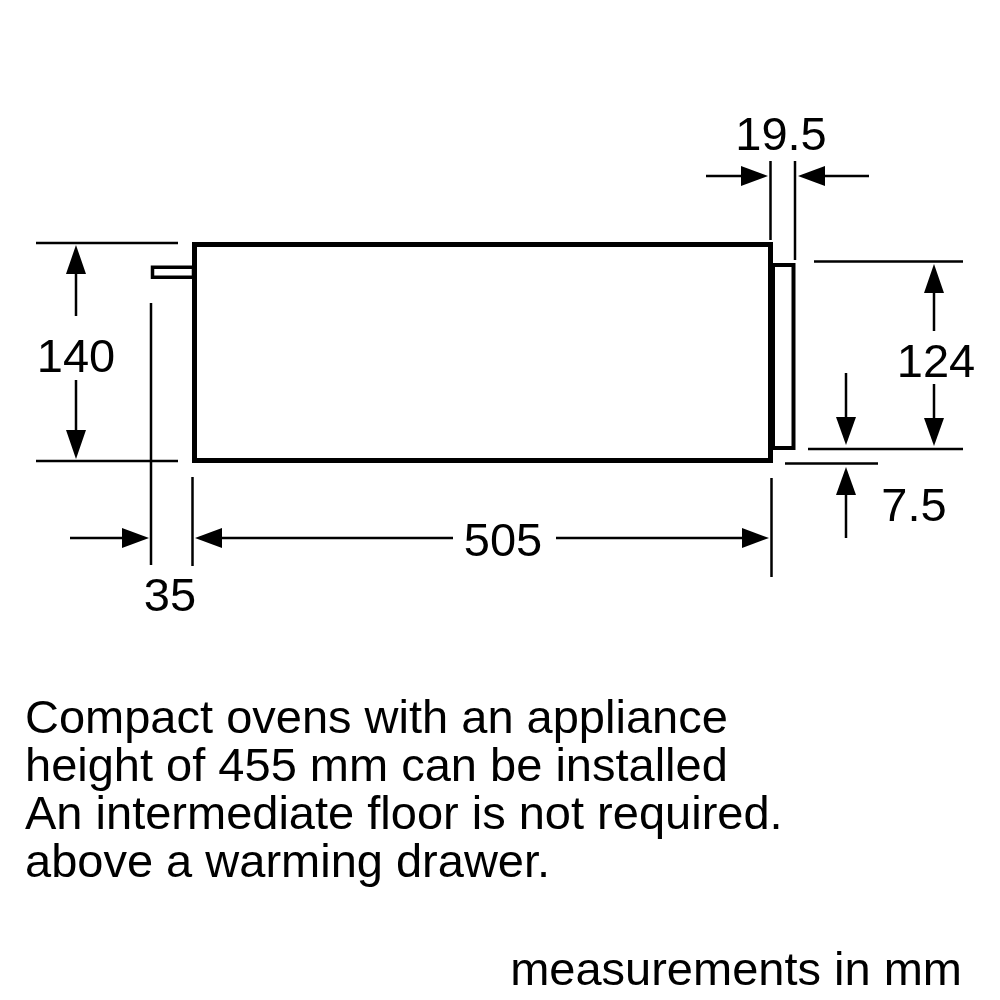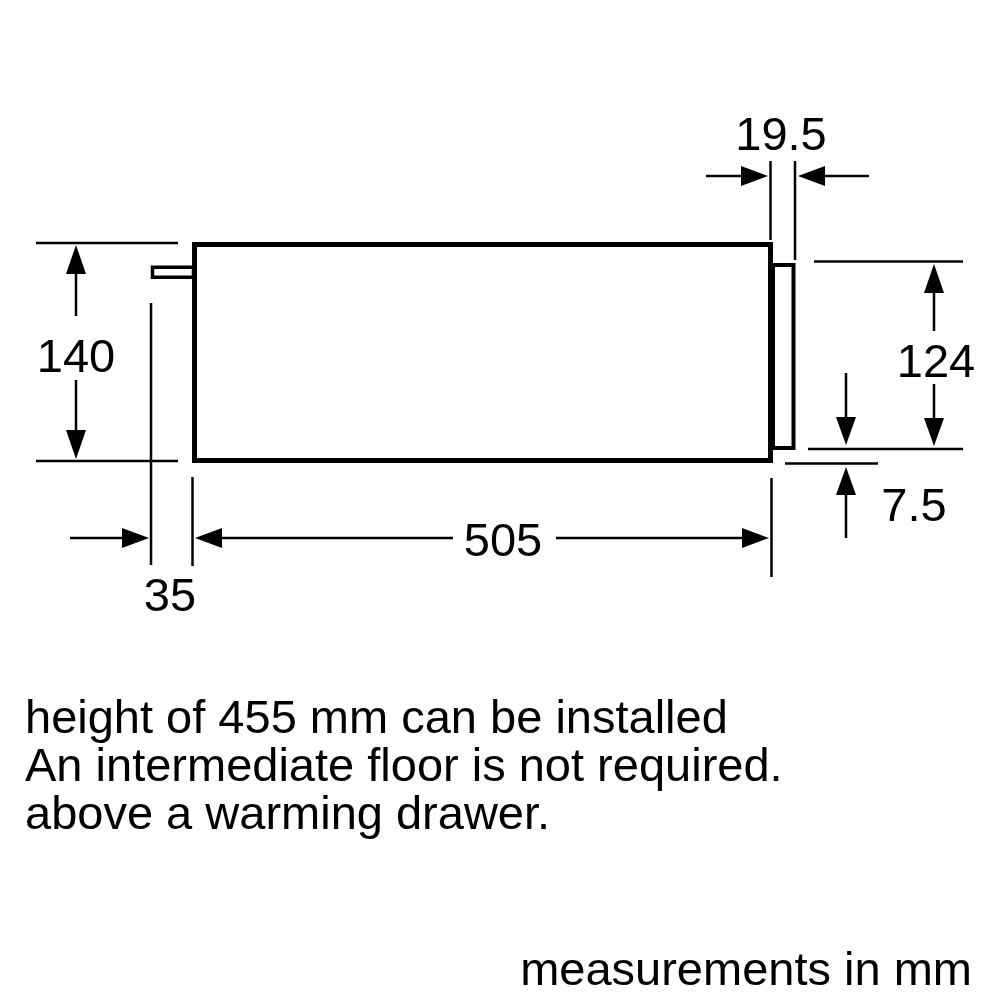--- a/index.html
+++ b/index.html
@@ -25,21 +25,21 @@
     position: absolute;
     left: 25px;
     top: 693px;
     font-size: 47px;
     line-height: 48px;
     white-space: nowrap;
   }
   .footer {
     position: absolute;
     top: 941px;
-    right: 4px;
+    right: 14px;
     font-size: 47px;
     text-align: right;
     white-space: nowrap;
   }
 </style>
 </head>
 <body>
 
 <div id="canvas">
 
@@ -88,20 +88,21 @@
 
     <line class="thin" x1="771.5" y1="478" x2="771.5" y2="577"></line>
     <polygon class="head" points="195,538 222,528 222,548"></polygon>
     <line class="thin" x1="220" y1="538" x2="453" y2="538"></line>
     <text class="dim-label" x="503" y="556" text-anchor="middle">505</text>
     <line class="thin" x1="556" y1="538" x2="743" y2="538"></line>
     <polygon class="head" points="769,538 742,528 742,548"></polygon>
   </svg>
 
   <div class="note">
+    <div>Compact ovens with an appliance</div>
     <div>height of 455 mm can be installed</div>
     <div>An intermediate floor is not required.</div>
     <div>above a warming drawer.</div>
   </div>
 
   <div class="footer">measurements in mm</div>
 
 </div>
 
 </body></html>

